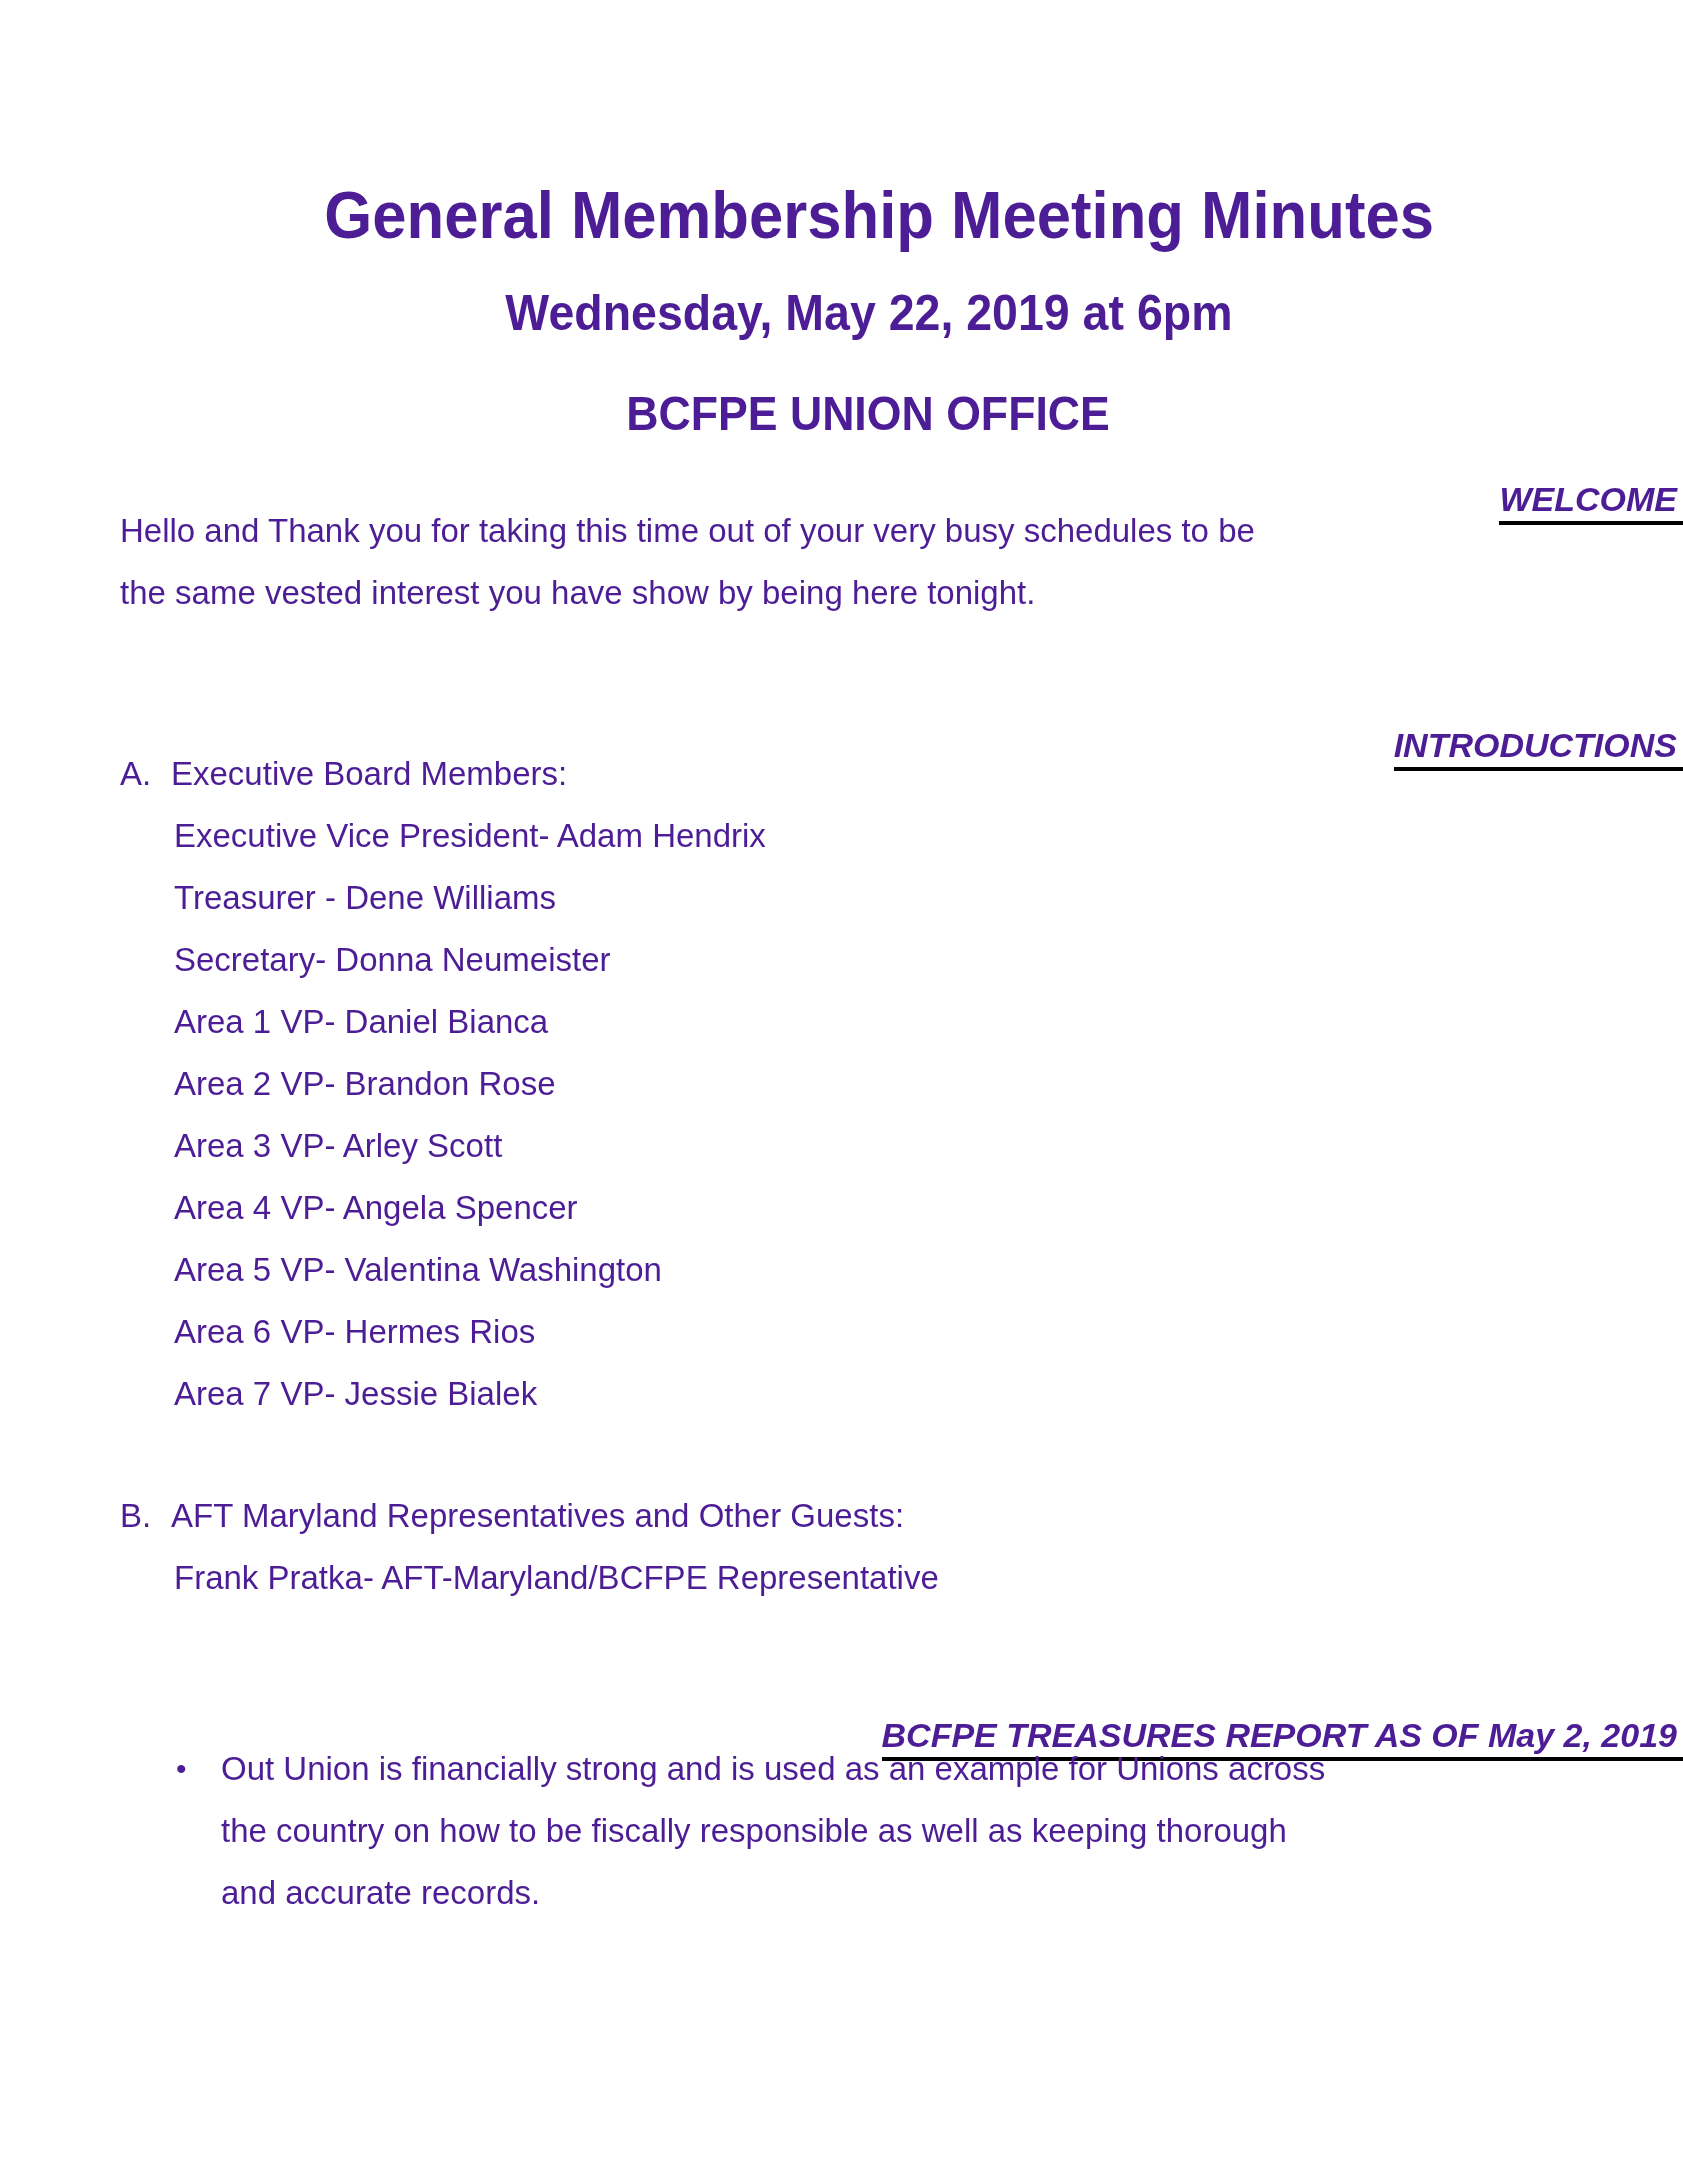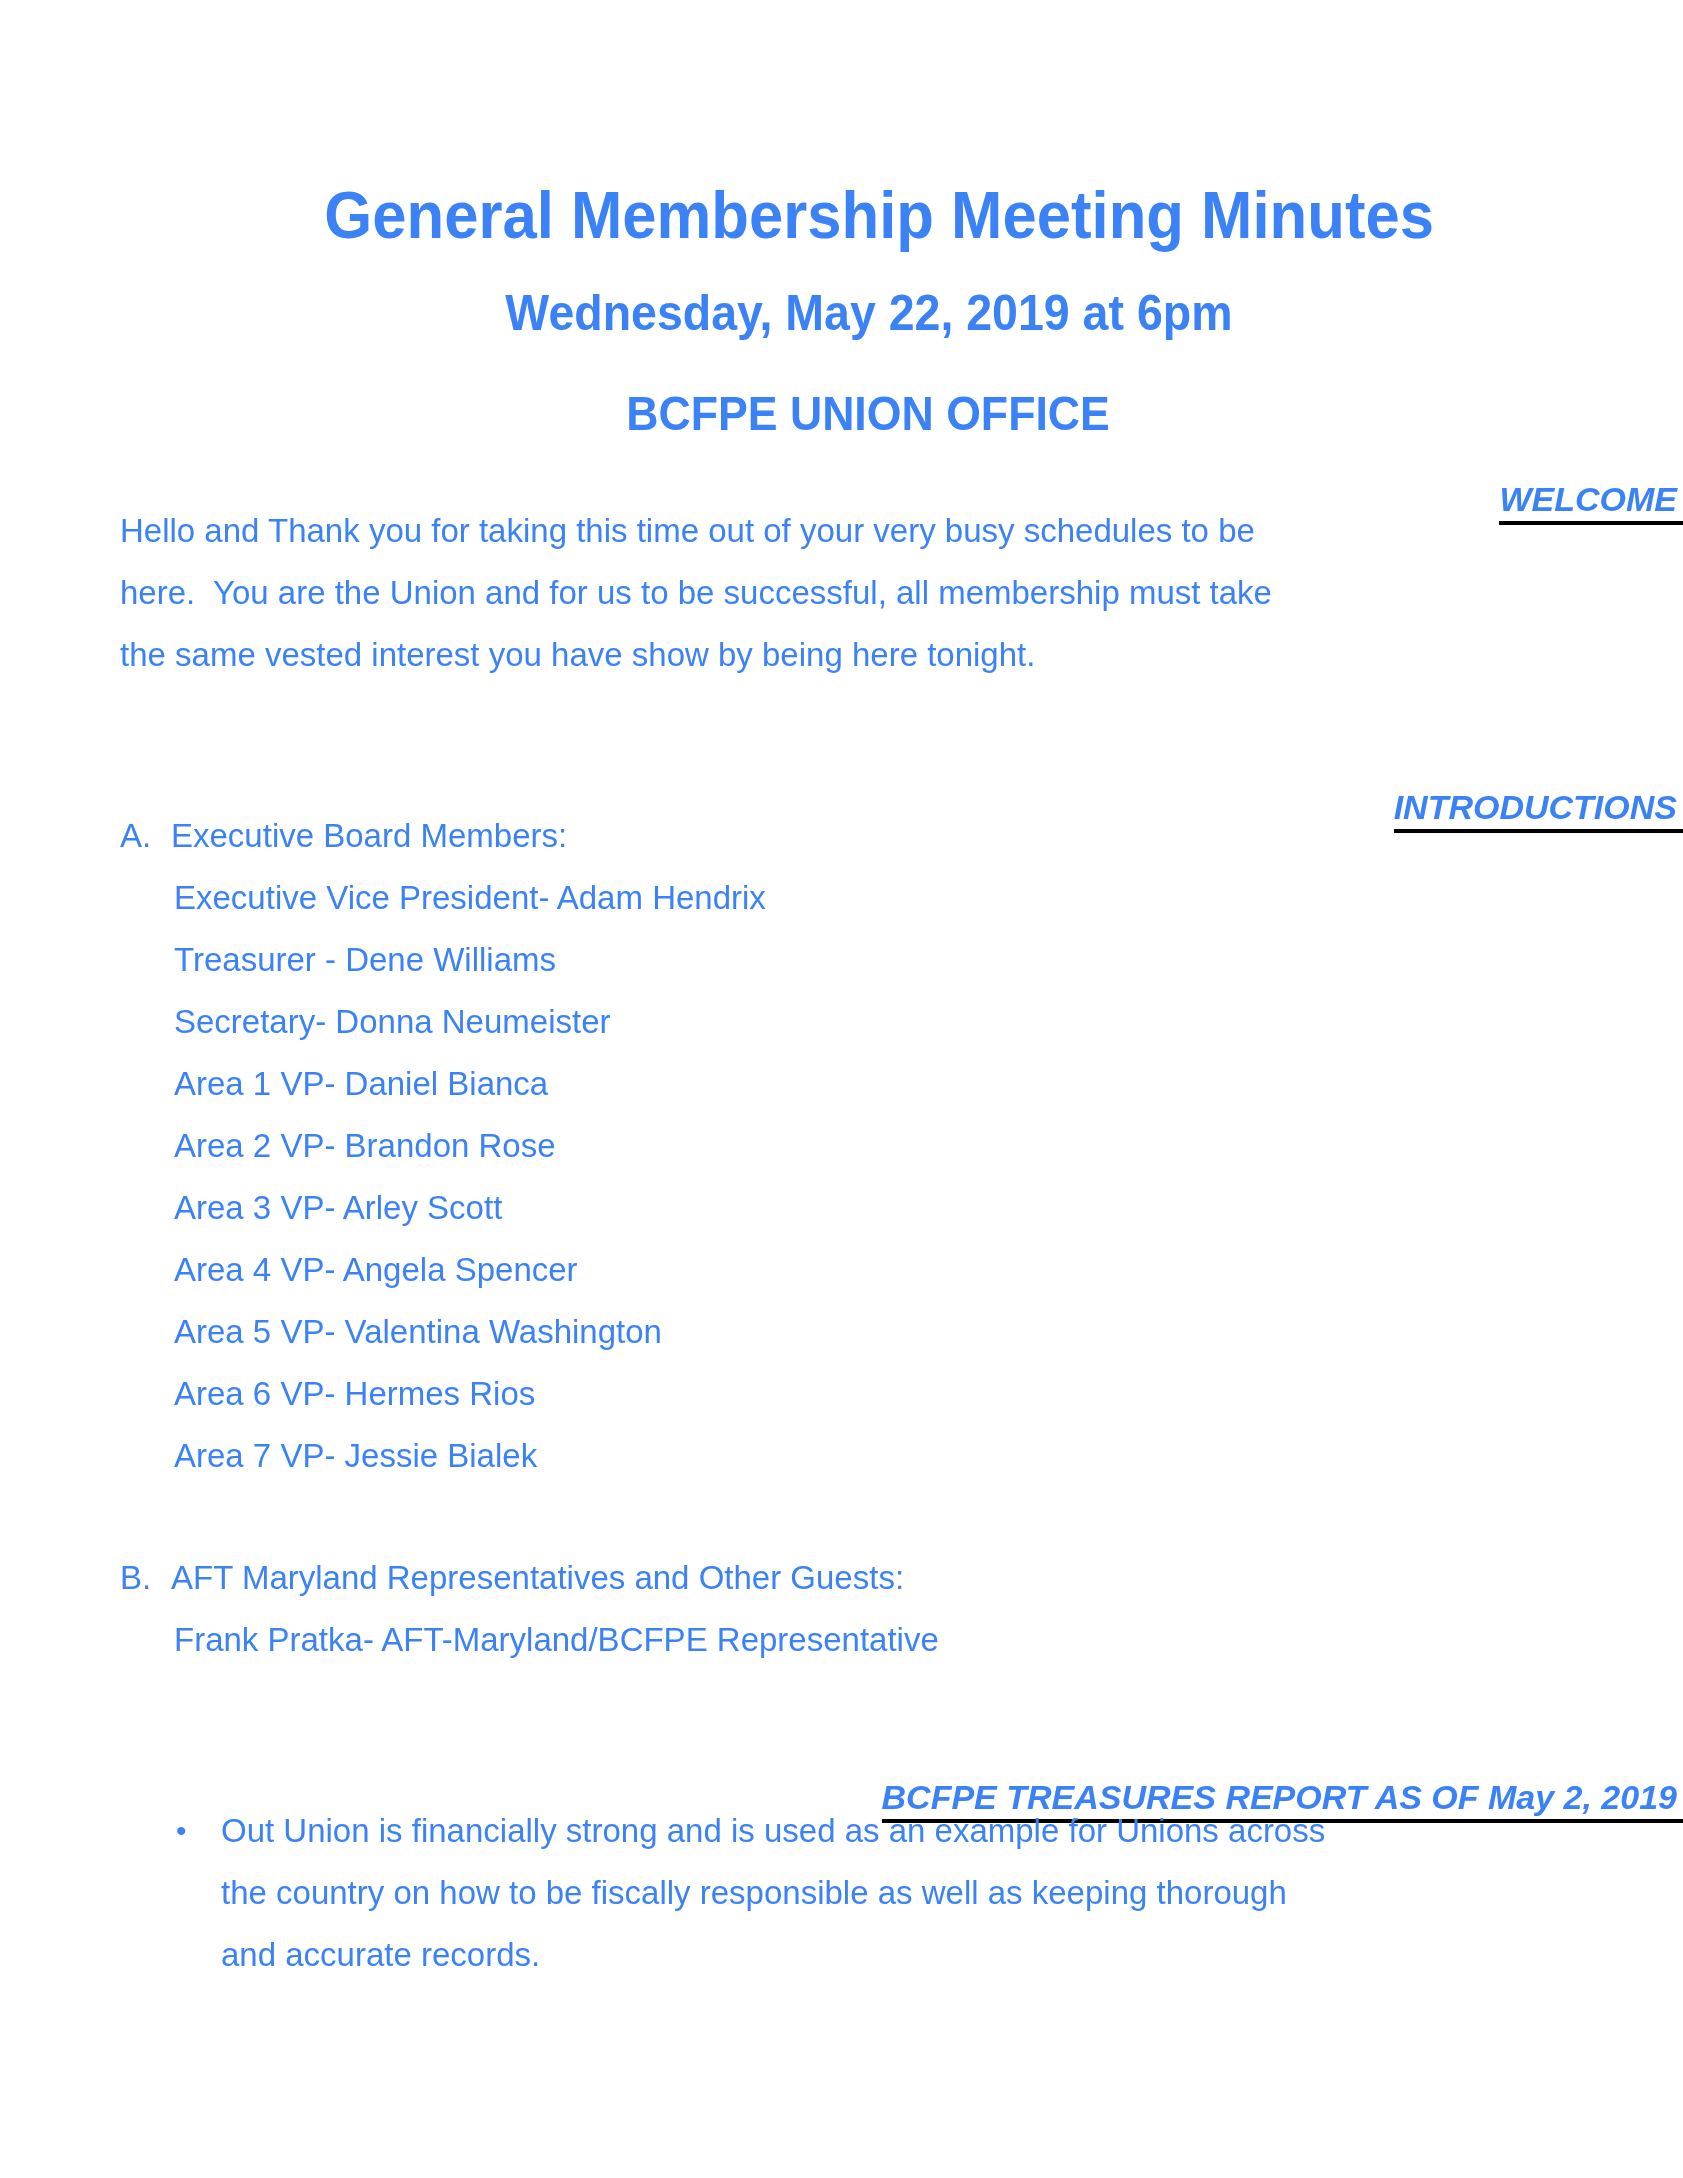--- a/index.html
+++ b/index.html
@@ -5,21 +5,21 @@
   html, body {
     margin: 0;
     padding: 0;
     background: #ffffff;
   }
   .page {
     position: relative;
     width: 1683px;
     height: 2178px;
     background: #ffffff;
-    color: #3b82f6;
+    color: #4c1d95;
     font-family: "Liberation Sans", "DejaVu Sans", sans-serif;
     overflow: hidden;
     box-sizing: border-box;
     padding-top: 111px;
   }
   
   .center { text-align: center; width: 100%; }
   .doc-title {
     height: 69px;
     line-height: 69px;
@@ -113,21 +113,20 @@
   <div class="doc-location center">
     <span class="condense">BCFPE UNION OFFICE</span>
   </div>
 
   <div class="sec-heading h-welcome">
     <span class="u">WELCOME</span>
   </div>
 
   <div class="para">
     <div class="line">Hello and Thank you for taking this time out of your very busy schedules to be</div>
-    <div class="line">here.  You are the Union and for us to be successful, all membership must take</div>
     <div class="line">the same vested interest you have show by being here tonight.</div>
   </div>
 
   <div class="sec-heading h-intro">
     <span class="u">INTRODUCTIONS</span>
   </div>
 
   <div class="line after-intro"><span class="item-label">A.</span><span>Executive Board Members:</span></div>
 
   <div>

